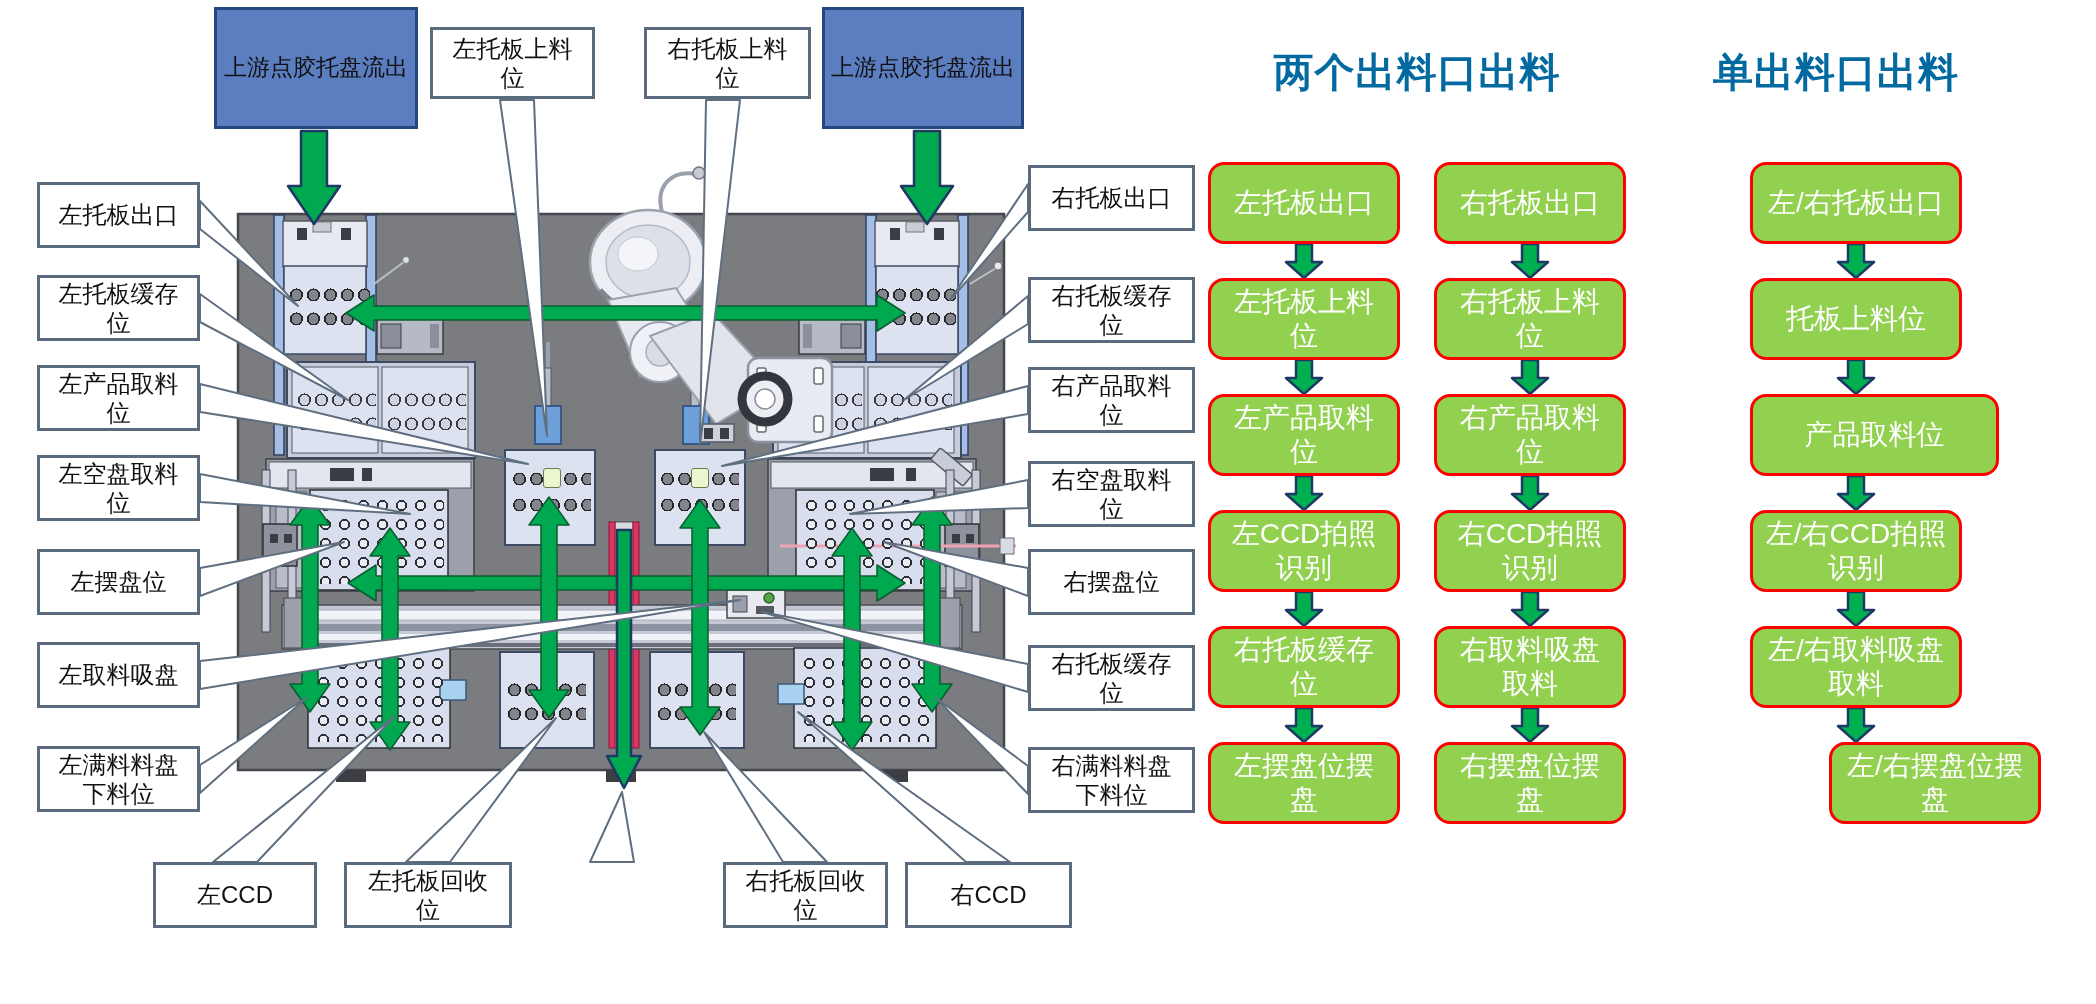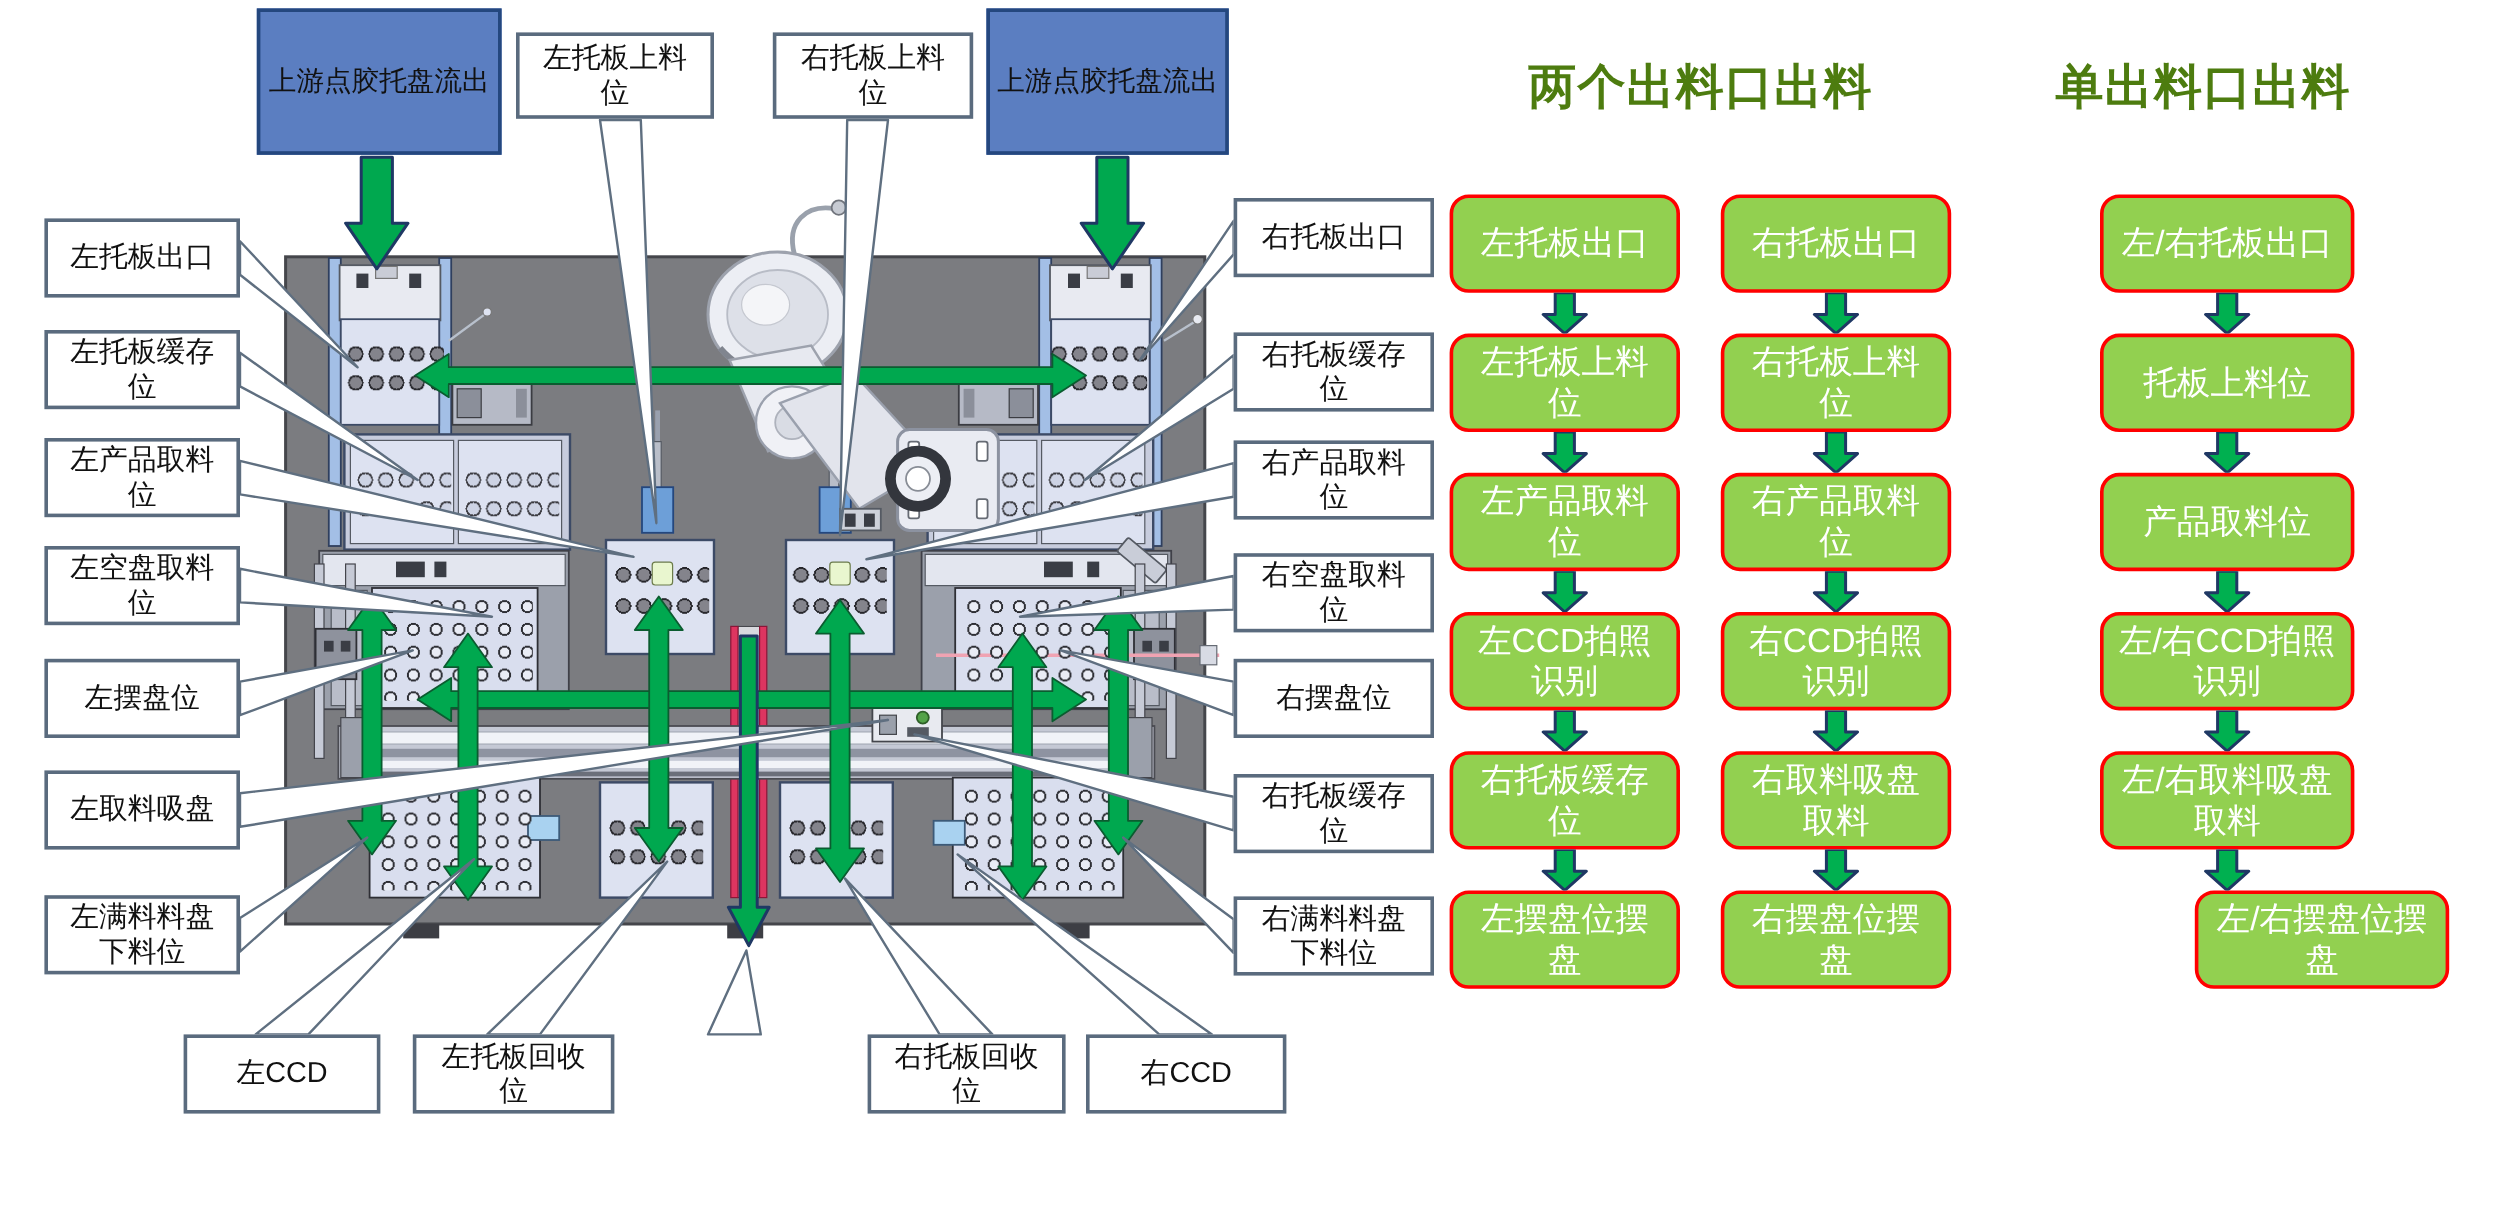--- a/index.html
+++ b/index.html
@@ -14,21 +14,21 @@
   .holes{background-image:radial-gradient(circle,#e9ecf5 0 4px,#2e2f35 4px 5.5px,transparent 5.5px);
          background-size:19px 19px;}
   .hex-hl{position:absolute;background:#e9f6cf;border:1.5px solid #6b7b4a;border-radius:3px;}
   .txt{position:absolute;display:flex;align-items:center;justify-content:center;text-align:center;
        box-sizing:border-box;z-index:40;}
   .src-box{background:#5b7ec1;border:3px solid #24477e;color:#111;font-size:23px;line-height:1.2;padding:0 6px;}
   .callout{background:#ffffff;border:3px solid #5a6b7e;color:#111;font-size:24px;line-height:1.22;padding:0 12px;}
   .flow-box{background:#92d050;border:3px solid #ff0000;border-radius:16px;color:#ffffff;
             font-size:28px;line-height:1.2;padding:0 18px;}
   .flow-box.wide{padding:0 10px;}
-  .flow-title{color:#4d7c0f;font-size:40px;font-weight:600;letter-spacing:1px;}
+  .flow-title{color:#0369a1;font-size:40px;font-weight:600;letter-spacing:1px;}
   .flow-arrow{position:absolute;z-index:40;}
   .flow-arrow path{fill:#00b050;stroke:#1f3864;stroke-width:2.5;stroke-linejoin:round;}
   .m-arrow{fill:#00a84f;stroke:#0b5c30;stroke-width:1.5;stroke-linejoin:round;}
   .m-arrow-navy{fill:#00a84f;stroke:#1f3864;stroke-width:2.5;stroke-linejoin:round;}
   .wedge{fill:#ffffff;stroke:#5f6f80;stroke-width:2;stroke-linejoin:round;}
 </style>
 </head>
 <body>
 
 <div id="stage">
@@ -284,21 +284,21 @@
 
   <div class="txt flow-box" style="left:1434px;top:162px;width:192px;height:82px">右托板出口</div>
   <div class="txt flow-box" style="left:1434px;top:278px;width:192px;height:82px">右托板上料位</div>
   <div class="txt flow-box" style="left:1434px;top:394px;width:192px;height:82px">右产品取料位</div>
   <div class="txt flow-box" style="left:1434px;top:510px;width:192px;height:82px">右CCD拍照识别</div>
   <div class="txt flow-box" style="left:1434px;top:626px;width:192px;height:82px">右取料吸盘取料</div>
   <div class="txt flow-box" style="left:1434px;top:742px;width:192px;height:82px">右摆盘位摆盘</div>
 
   <div class="txt flow-box wide" style="left:1750px;top:162px;width:212px;height:82px">左/右托板出口</div>
   <div class="txt flow-box wide" style="left:1750px;top:278px;width:212px;height:82px">托板上料位</div>
-  <div class="txt flow-box wide" style="left:1750px;top:394px;width:212px;height:82px">产品取料位</div>
+  <div class="txt flow-box wide" style="left:1750px;top:394px;width:249px;height:82px">产品取料位</div>
   <div class="txt flow-box wide" style="left:1750px;top:510px;width:212px;height:82px">左/右CCD拍照识别</div>
   <div class="txt flow-box wide" style="left:1750px;top:626px;width:212px;height:82px">左/右取料吸盘取料</div>
   <div class="txt flow-box wide" style="left:1829px;top:742px;width:212px;height:82px">左/右摆盘位摆盘</div>
 
   <svg class="flow-arrow" style="left:1282px;top:244px" width="44" height="34" viewBox="0 0 44 34">
       <path d="M14,0 H30 V18 H40 L22,34 L4,18 H14 Z"></path>
     </svg>
   <svg class="flow-arrow" style="left:1282px;top:360px" width="44" height="34" viewBox="0 0 44 34">
       <path d="M14,0 H30 V18 H40 L22,34 L4,18 H14 Z"></path>
     </svg>

